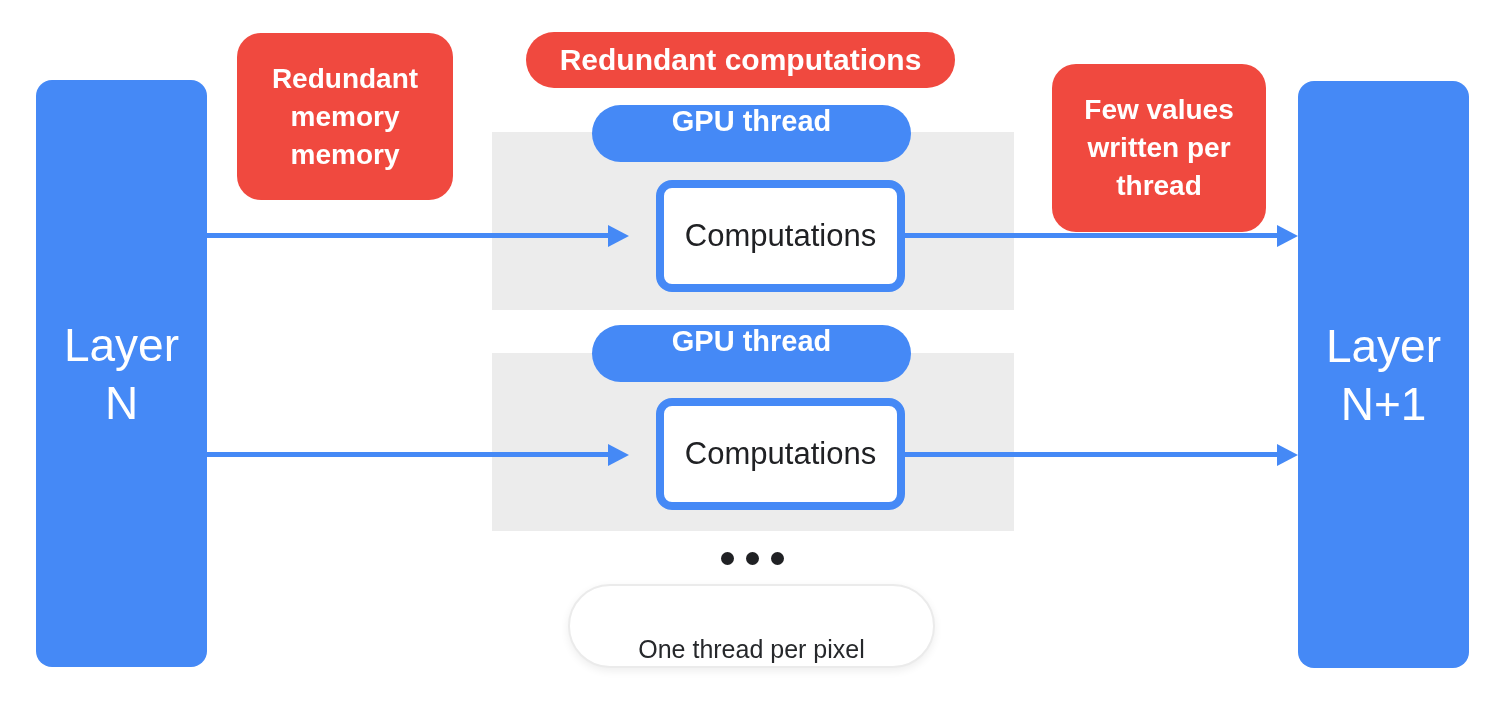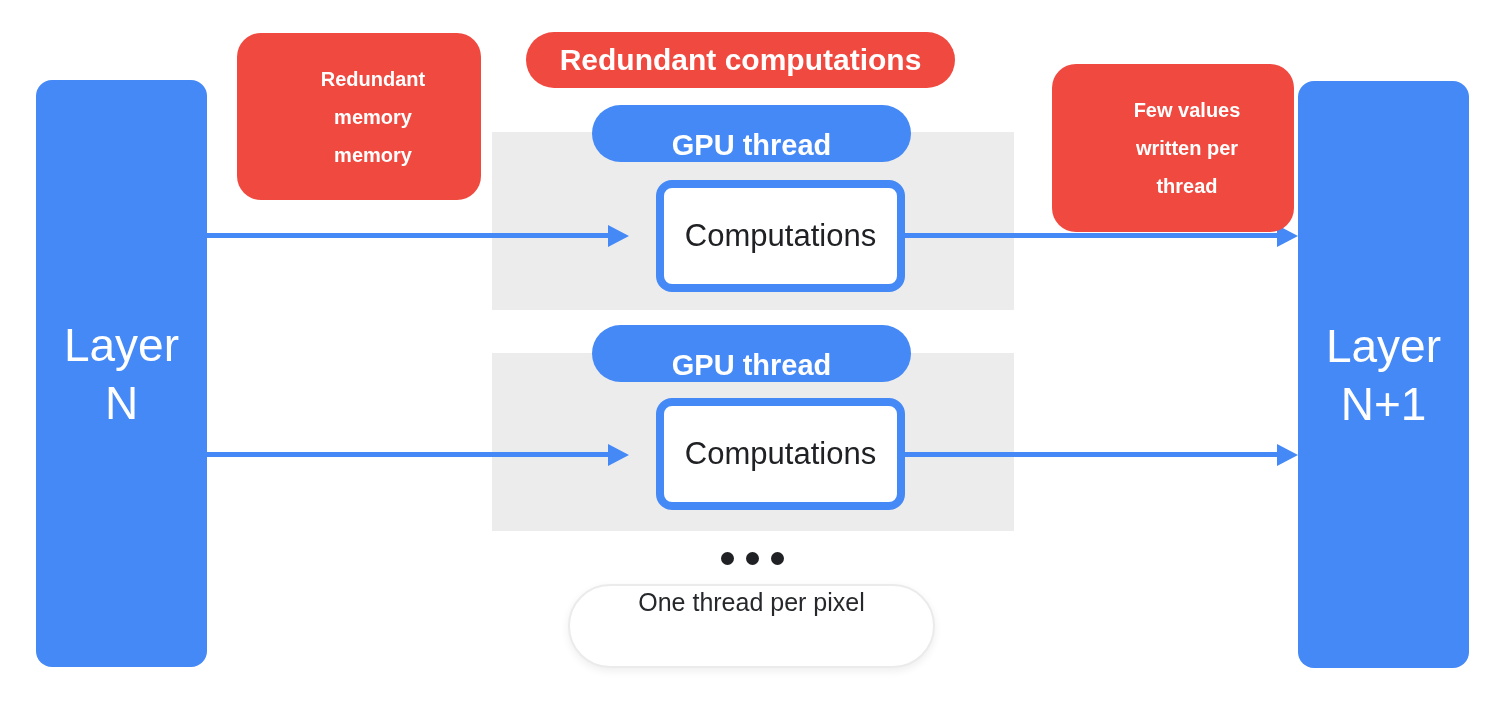--- a/index.html
+++ b/index.html
@@ -36,23 +36,22 @@
   .red-callout {
     background: #F0493F;
     border-radius: 24px;
     color: #ffffff;
     font-weight: 700;
     display: flex;
     flex-direction: column;
     align-items: center;
     justify-content: center;
     text-align: center;
-    font-size: 20px;
+    font-size: 28px;
     line-height: 38px;
-    padding-left: 28px;
   }
   .red-pill {
     background: #F0493F;
     border-radius: 28px;
     color: #ffffff;
     font-weight: 700;
     display: flex;
     align-items: center;
     justify-content: center;
     font-size: 30px;
@@ -63,21 +62,21 @@
     background: #ECECEC;
   }
 
   
   .gpu-pill {
     background: #4589F6;
     border-radius: 29px;
     color: #ffffff;
     font-weight: 700;
     display: flex;
-    align-items: flex-end;
+    align-items: flex-start;
     justify-content: center;
     font-size: 29px;
   }
 
   
   .comp-box {
     background: #ffffff;
     border: 8px solid #4589F6;
     border-radius: 16px;
     box-sizing: border-box;
@@ -119,21 +118,21 @@
   
   .footnote-pill {
     background: #ffffff;
     border: 2px solid #EBEBEB;
     border-radius: 44px;
     box-sizing: border-box;
     box-shadow: 0 3px 8px rgba(0,0,0,0.07);
     display: flex;
     flex-direction: column;
     align-items: center;
-    justify-content: space-between;
+    justify-content: flex-end;
     text-align: center;
     color: #26282B;
     font-size: 25px;
     line-height: 33px;
     font-weight: 400;
   }
 </style>
 </head>
 <body>
 

